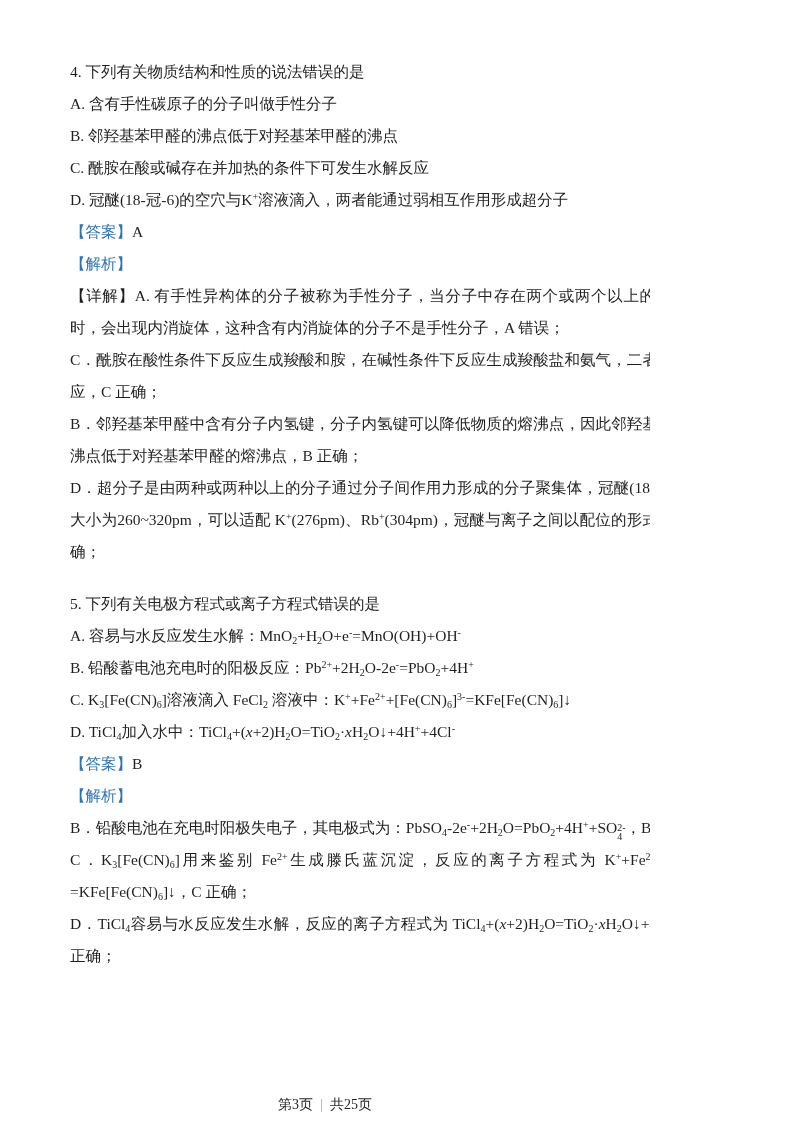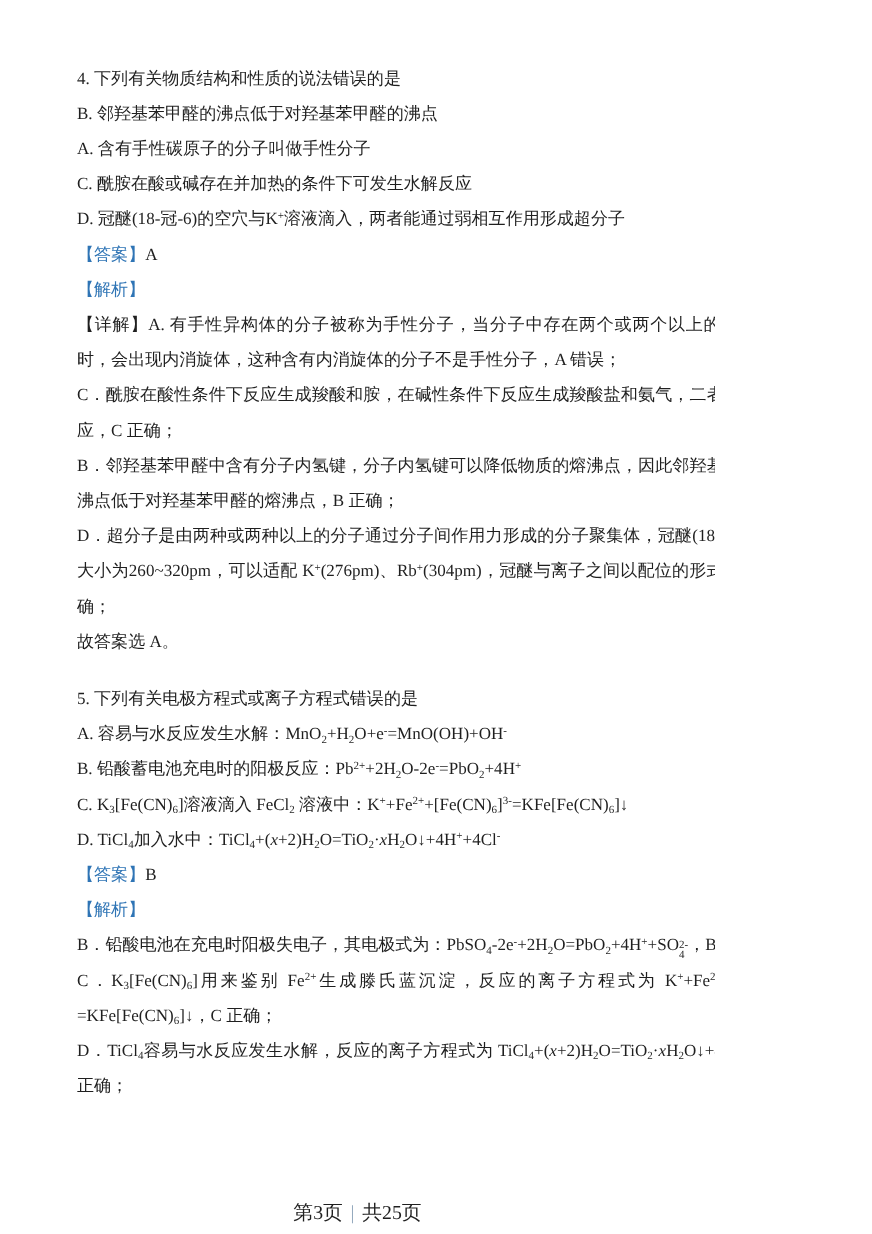--- a/index.html
+++ b/index.html
@@ -34,42 +34,41 @@
     vertical-align:-7px;
     font-size:10px;
     line-height:9px;
     text-align:left;
   }
   .stack span{display:block;}
   .footer{
     position:absolute;
     left:0;right:0;bottom:8px;
     text-align:center;
-    font-size:18px;
+    font-size:14px;
     color:var(--text);
   }
   .footer .sep{color:var(--sep);margin:0 7px;}
 </style>
 </head>
 <body>
 
 <div class="page">
   <div class="content">
       <p><span>4. 下列有关物质结构和性质的说法错误的是</span></p>
+      <p><span>A. 含有手性碳原子的分子叫做手性分子</span></p>
       <p><span>B. 邻羟基苯甲醛的沸点低于对羟基苯甲醛的沸点</span></p>
-      <p><span>A. 含有手性碳原子的分子叫做手性分子</span></p>
       <p><span>C. 酰胺在酸或碱存在并加热的条件下可发生水解反应</span></p>
       <p><span>D. 冠醚(18-冠-6)的空穴与K</span><span class="sup">+</span><span>溶液滴入，两者能通过弱相互作用形成超分子</span></p>
       <p><span class="blue">【答案】</span><span>A</span></p>
       <p><span class="blue">【解析】</span></p>
       <p><span>【详解】A. 有手性异构体的分子被称为手性分子，当分子中存在两个或两个以上的手性碳原子时，会出现内消旋体，这种含有内消旋体的分子不是手性分子，A 错误；</span></p>
       <p><span>C．酰胺在酸性条件下反应生成羧酸和胺，在碱性条件下反应生成羧酸盐和氨气，二者均为水解反应，C 正确；</span></p>
       <p><span>B．邻羟基苯甲醛中含有分子内氢键，分子内氢键可以降低物质的熔沸点，因此邻羟基苯甲醛的熔沸点低于对羟基苯甲醛的熔沸点，B 正确；</span></p>
       <p><span>D．超分子是由两种或两种以上的分子通过分子间作用力形成的分子聚集体，冠醚(18-冠-6)的空穴大小为260~320pm，可以适配 K</span><span class="sup">+</span><span>(276pm)、Rb</span><span class="sup">+</span><span>(304pm)，冠醚与离子之间以配位的形式结合，D 正确；</span></p>
-      <p><span>故答案选 A。</span></p>
       <p class="qgap"><span>5. 下列有关电极方程式或离子方程式错误的是</span></p>
       <p><span>A. 容易与水反应发生水解：MnO</span><span class="sub">2</span><span>+H</span><span class="sub">2</span><span>O+e</span><span class="sup">-</span><span>=MnO(OH)+OH</span><span class="sup">-</span></p>
       <p><span>B. 铅酸蓄电池充电时的阳极反应：Pb</span><span class="sup">2+</span><span>+2H</span><span class="sub">2</span><span>O-2e</span><span class="sup">-</span><span>=PbO</span><span class="sub">2</span><span>+4H</span><span class="sup">+</span></p>
       <p><span>C. K</span><span class="sub">3</span><span>[Fe(CN)</span><span class="sub">6</span><span>]溶液滴入 FeCl</span><span class="sub">2</span><span> 溶液中：K</span><span class="sup">+</span><span>+Fe</span><span class="sup">2+</span><span>+[Fe(CN)</span><span class="sub">6</span><span>]</span><span class="sup">3-</span><span>=KFe[Fe(CN)</span><span class="sub">6</span><span>]↓</span></p>
       <p><span>D. TiCl</span><span class="sub">4</span><span>加入水中：TiCl</span><span class="sub">4</span><span>+(</span><span class="ital">x</span><span>+2)H</span><span class="sub">2</span><span>O=TiO</span><span class="sub">2</span><span>·</span><span class="ital">x</span><span>H</span><span class="sub">2</span><span>O↓+4H</span><span class="sup">+</span><span>+4Cl</span><span class="sup">-</span></p>
       <p><span class="blue">【答案】</span><span>B</span></p>
       <p><span class="blue">【解析】</span></p>
       <p><span>B．铅酸电池在充电时阳极失电子，其电极式为：PbSO</span><span class="sub">4</span><span>-2e</span><span class="sup">-</span><span>+2H</span><span class="sub">2</span><span>O=PbO</span><span class="sub">2</span><span>+4H</span><span class="sup">+</span><span>+SO</span><span class="stack"><span>2-</span><span>4</span></span><span>，B 错误；</span></p>
       <p><span>C．K</span><span class="sub">3</span><span>[Fe(CN)</span><span class="sub">6</span><span>]用来鉴别 Fe</span><span class="sup">2+</span><span>生成滕氏蓝沉淀，反应的离子方程式为 K</span><span class="sup">+</span><span>+Fe</span><span class="sup">2+</span><span>+[Fe(CN)</span><span class="sub">6</span><span>]</span><span class="sup">3-</span><span>=KFe[Fe(CN)</span><span class="sub">6</span><span>]↓，C 正确；</span></p>
       <p><span>D．TiCl</span><span class="sub">4</span><span>容易与水反应发生水解，反应的离子方程式为 TiCl</span><span class="sub">4</span><span>+(</span><span class="ital">x</span><span>+2)H</span><span class="sub">2</span><span>O=TiO</span><span class="sub">2</span><span>·</span><span class="ital">x</span><span>H</span><span class="sub">2</span><span>O↓+4H</span><span class="sup">+</span><span>+4Cl</span><span class="sup">-</span><span>，D 正确；</span></p>

